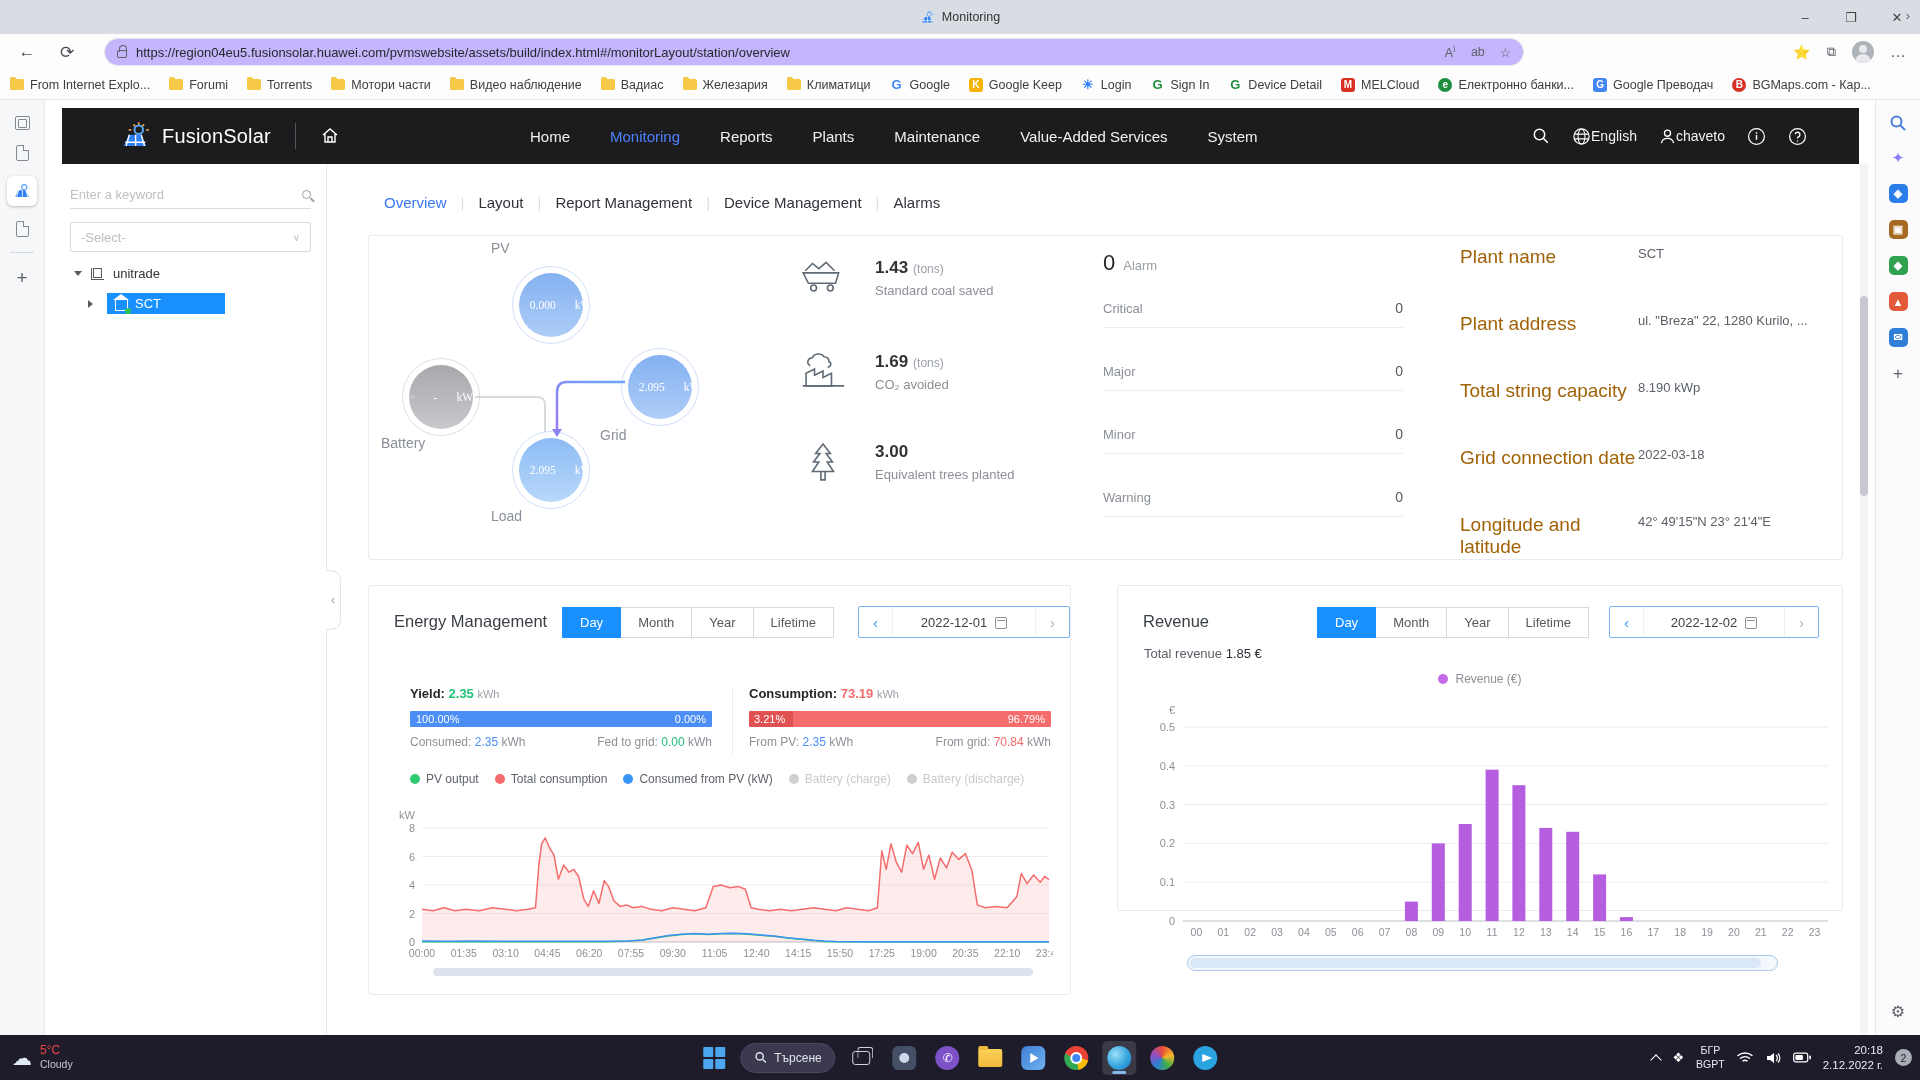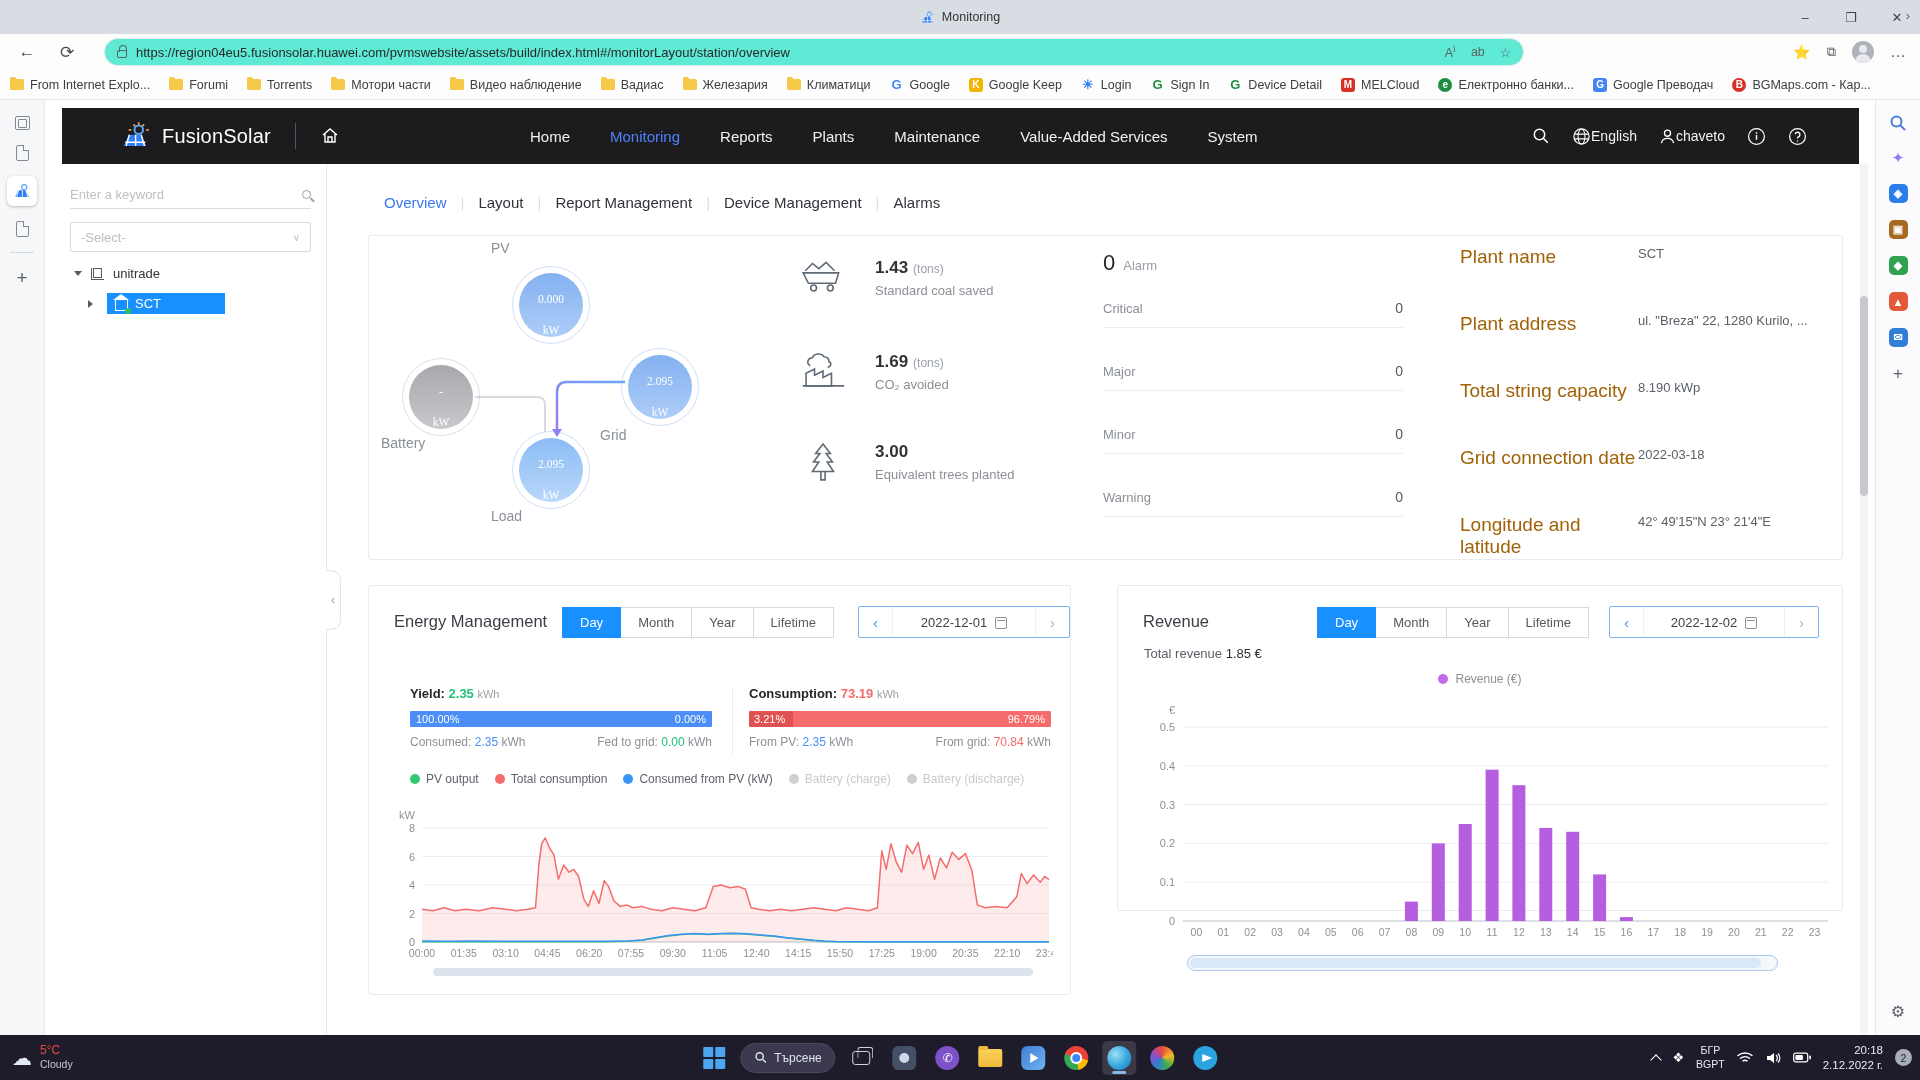--- a/index.html
+++ b/index.html
@@ -7,21 +7,21 @@
   #stage{position:relative;width:1920px;height:1080px;background:#fff;cursor:default}
   .abs{position:absolute}
 
   
   .tabbar{position:absolute;left:0;top:0;width:1920px;height:34px;background:#d8dde3}
   .tab-title{position:absolute;left:50%;top:0;transform:translateX(-50%);height:34px;display:flex;align-items:center;gap:7px;font-size:12.5px;color:#333}
   .win-controls{position:absolute;right:0;top:0;height:34px;display:flex}
   .win-btn{width:46px;height:34px;display:flex;align-items:center;justify-content:center;font-size:13px;color:#444}
   .addrbar{position:absolute;left:0;top:34px;width:1920px;height:36px;background:#fdfdfe}
   .nav-btn{position:absolute;top:0;height:36px;width:34px;display:flex;align-items:center;justify-content:center;font-size:17px;color:#4a4f55}
-  .url-pill{position:absolute;left:104px;top:4px;width:1420px;height:28px;border-radius:14px;background:#5eead4;border:1px solid #e3e6ea;display:flex;align-items:center;padding:0 12px;gap:9px}
+  .url-pill{position:absolute;left:104px;top:4px;width:1420px;height:28px;border-radius:14px;background:#c4b5fd;border:1px solid #e3e6ea;display:flex;align-items:center;padding:0 12px;gap:9px}
   .lock{width:10px;height:8px;border:1.5px solid #5f6368;border-radius:2px;position:relative;margin-top:4px}
   .lock::before{content:'';position:absolute;width:6px;height:6px;border:1.5px solid #5f6368;border-bottom:none;border-radius:4px 4px 0 0;top:-6px;left:0.5px}
   .url-text{font-size:13px;color:#27292c;white-space:nowrap;overflow:hidden;flex:1}
   .pill-ic{font-size:12.5px;color:#5f6368;margin-left:6px}
   .addr-right{position:absolute;right:14px;top:0;height:36px;display:flex;align-items:center;gap:16px;color:#5f6368}
   .avatar{width:22px;height:22px;border-radius:50%;background:#aeb3ba;position:relative;overflow:hidden}
   .avatar::before{content:'';position:absolute;left:7px;top:4px;width:8px;height:8px;border-radius:50%;background:#e8eaee}
   .avatar::after{content:'';position:absolute;left:3px;top:13px;width:16px;height:10px;border-radius:8px 8px 0 0;background:#e8eaee}
   .bmbar{position:absolute;left:0;top:70px;width:1920px;height:30px;background:#fdfdfe;border-bottom:1px solid #e2e5e9;display:flex;align-items:center;padding:0 10px;gap:19px;overflow:hidden}
   .bm{display:flex;align-items:center;gap:6px;font-size:12.5px;color:#3c4043;white-space:nowrap}
@@ -80,21 +80,21 @@
   .sn-item{color:#30333a;margin:1px 14px}
   .sn-item.active{color:#3a78f2}
   .sn-sep{color:#dcdee2}
 
   .card{position:absolute;background:#fff;border:1px solid #e9ebef;border-radius:3px}
   #card1{left:323px;top:135px;width:1475px;height:325px}
   #card2{left:323px;top:485px;width:703px;height:410px}
   #card3{left:1072px;top:485px;width:726px;height:326px}
 
   
-  .node{position:absolute;width:64px;height:64px;border-radius:50%;color:#fff;display:flex;flex-direction:column;align-items:center;justify-content:center;gap:19px}
+  .node{position:absolute;width:64px;height:64px;border-radius:50%;color:#fff;display:flex;align-items:center;justify-content:center;gap:19px}
   .node::after{content:'';position:absolute;inset:-7px;border:1px solid rgba(120,160,235,.35);border-radius:50%}
   .node.gray::after{border-color:rgba(160,160,165,.35)}
   .node .val{font-family:"Liberation Serif",serif;font-size:11.5px;line-height:1.1}
   .node.blue{background:linear-gradient(180deg,#84b1f1,#aecdf7)}
   .node.blue2{background:linear-gradient(180deg,#8cbcf4,#b9d8fa)}
   .node.gray{background:linear-gradient(180deg,#a8a8ad,#c9c9cd)}
   .node-label{position:absolute;width:120px;font-size:14px;color:#8a8f99}
 
   .env-row{position:absolute;left:430px;display:flex;gap:28px}
   .env-text .v{font-size:17px;font-weight:bold;color:#333}

